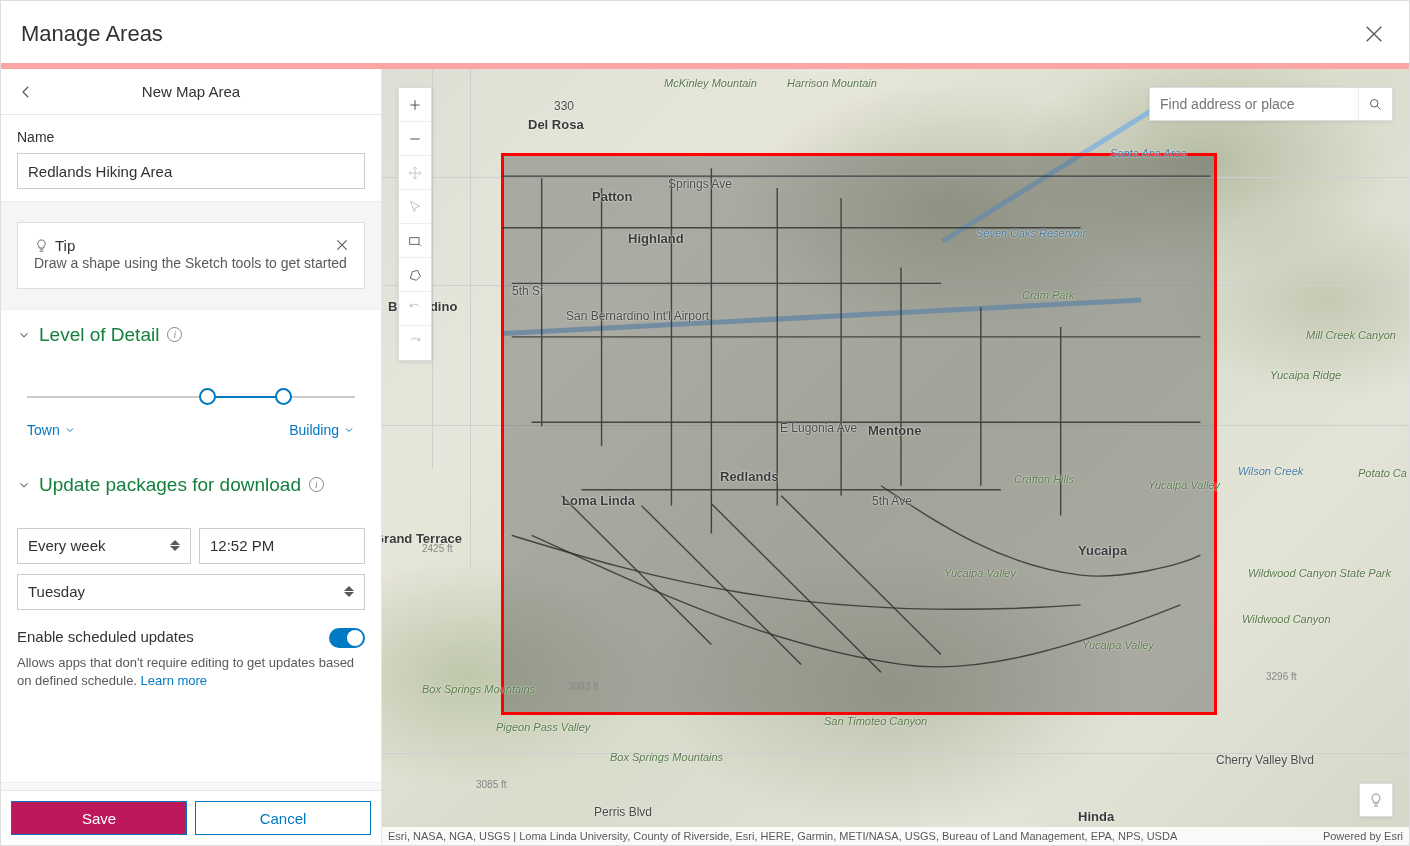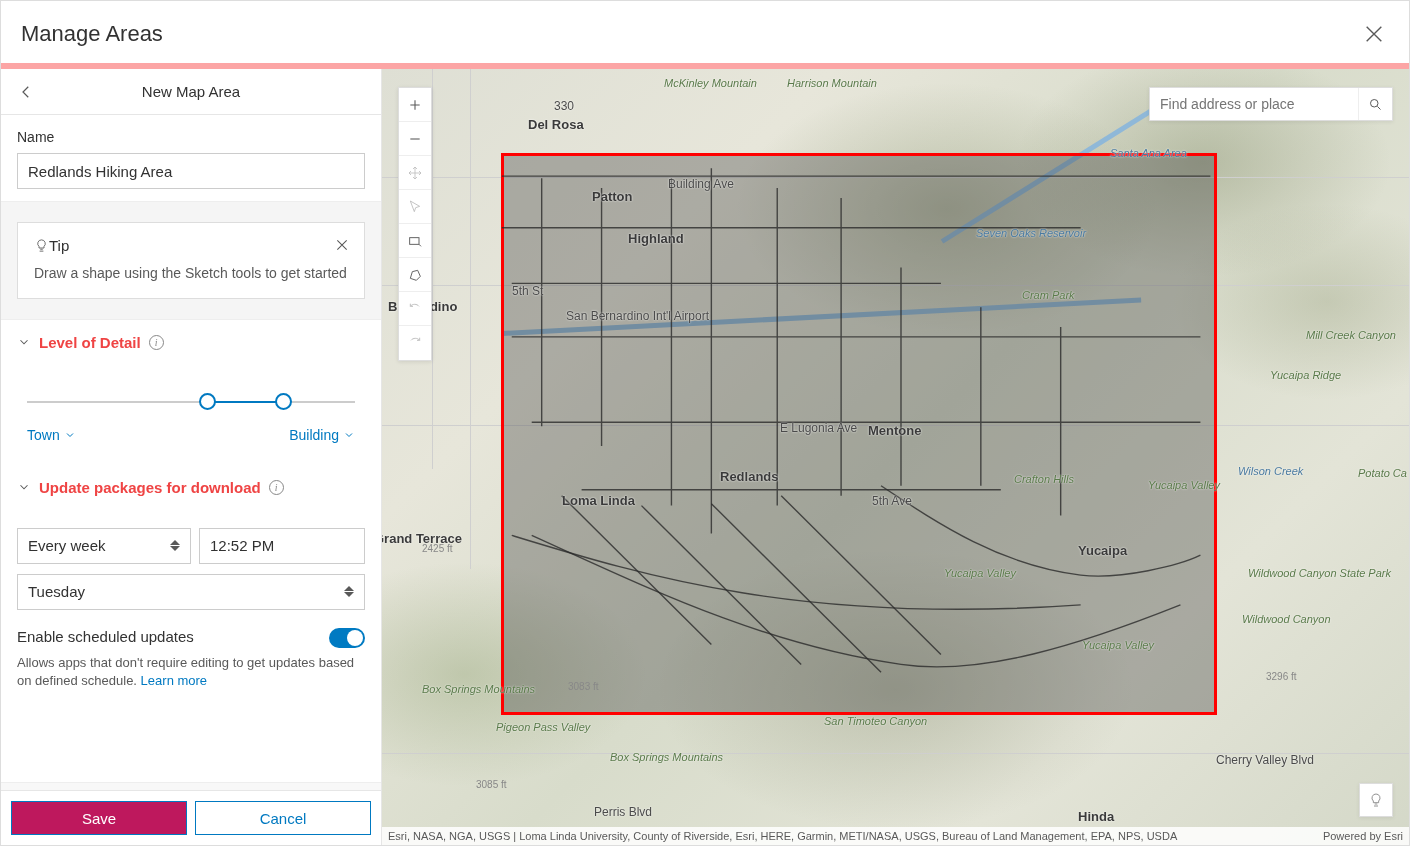--- a/index.html
+++ b/index.html
@@ -17,27 +17,27 @@
 .back-chevron { width: 18px; height: 18px; color: #595959; cursor: pointer; position: absolute; left: 16px; }
 .panel-title { flex: 1; text-align: center; font-size: 15px; color: #323232; }
 
 .panel-content { flex: 1; overflow-y: auto; }
 .section { padding: 14px 16px 12px 16px; }
 .section.gray { background: #f5f5f5; border-top: 1px solid #eee; border-bottom: 1px solid #eee; padding: 20px 16px; }
 .label { font-size: 14px; color: #323232; margin-bottom: 8px; display: block; }
 .text-input { width: 100%; height: 36px; border: 1px solid #ccc; padding: 0 10px; font-size: 15px; color: #323232; background: #fff; }
 
 .tip-card { border: 1px solid #ddd; background: #fff; padding: 14px 16px; position: relative; }
-.tip-head { display: flex; align-items: center; margin-bottom: 10px; color: #323232; font-size: 15px; }
+.tip-head { display: flex; align-items: center; gap: 6px; color: #323232; font-size: 15px; }
 .tip-close { position: absolute; top: 14px; right: 14px; width: 16px; height: 16px; color: #595959; cursor: pointer; }
 .tip-body { font-size: 14px; color: #595959; line-height: 1.4; }
 
 .collapse-head { display: flex; align-items: center; gap: 8px; padding: 14px 16px 10px 16px; cursor: pointer; }
 .collapse-head .chev { width: 14px; height: 14px; color: #595959; transform: rotate(0deg); }
-.collapse-head .title { font-size: 15px; color: #ef4444; font-weight: bold; }
+.collapse-head .title { font-size: 19px; color: #15803d; }
 .info-icon { width: 15px; height: 15px; border: 1px solid #888; border-radius: 50%; display: inline-flex; align-items: center; justify-content: center; font-size: 10px; color: #888; font-style: italic; font-family: Georgia, serif; }
 
 .slider-wrap { padding: 26px 10px 10px 10px; }
 .slider-track { position: relative; height: 32px; }
 .slider-rail { position: absolute; left: 0; right: 0; top: 14px; height: 2px; background: #ccc; }
 .slider-fill { position: absolute; top: 14px; height: 2px; background: #0079c1; }
 .slider-handle { position: absolute; top: 6px; width: 17px; height: 17px; border-radius: 50%; background: #fff; border: 2px solid #0079c1; cursor: pointer; }
 .slider-labels { display: flex; justify-content: space-between; margin-top: 8px; font-size: 14px; }
 .slider-labels .lbl { color: #0079c1; display: inline-flex; align-items: center; gap: 4px; cursor: pointer; }
 .dd-chev { width: 12px; height: 12px; }
@@ -242,21 +242,21 @@
           <path d="M180 430 L 330 580 M260 440 L 420 600 M330 438 L 500 608 M400 430 L 560 590"></path>
           <path d="M500 420 C 560 460 620 500 700 510 C 740 515 800 500 820 490"></path>
         </svg>
       </div>
 
       <div id="labels">
           <div class="place-label green" style="left: 282px; top: 8px;">McKinley Mountain</div>
           <div class="place-label green" style="left: 405px; top: 8px;">Harrison Mountain</div>
           <div class="place-label big" style="left: 146px; top: 48px;">Del Rosa</div>
           <div class="place-label big" style="left: 210px; top: 120px;">Patton</div>
-          <div class="place-label " style="left: 286px; top: 108px;">Building Ave</div>
+          <div class="place-label " style="left: 286px; top: 108px;">Springs Ave</div>
           <div class="place-label big" style="left: 246px; top: 162px;">Highland</div>
           <div class="place-label big" style="left: 6px; top: 230px;">Bernardino</div>
           <div class="place-label " style="left: 184px; top: 240px;">San Bernardino Int'l Airport</div>
           <div class="place-label blue" style="left: 594px; top: 158px;">Seven Oaks Reservoir</div>
           <div class="place-label green" style="left: 640px; top: 220px;">Cram Park</div>
           <div class="place-label big" style="left: 338px; top: 400px;">Redlands</div>
           <div class="place-label big" style="left: 486px; top: 354px;">Mentone</div>
           <div class="place-label big" style="left: 180px; top: 424px;">Loma Linda</div>
           <div class="place-label " style="left: 398px; top: 352px;">E Lugonia Ave</div>
           <div class="place-label green" style="left: 632px; top: 404px;">Crafton Hills</div>

